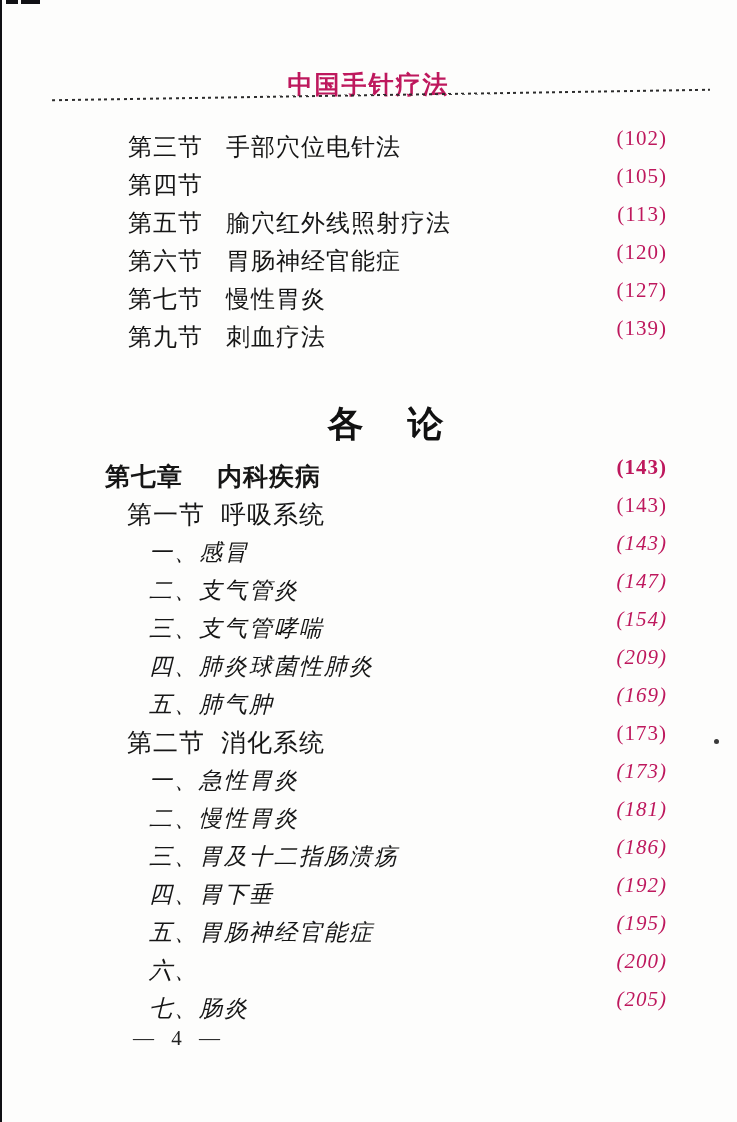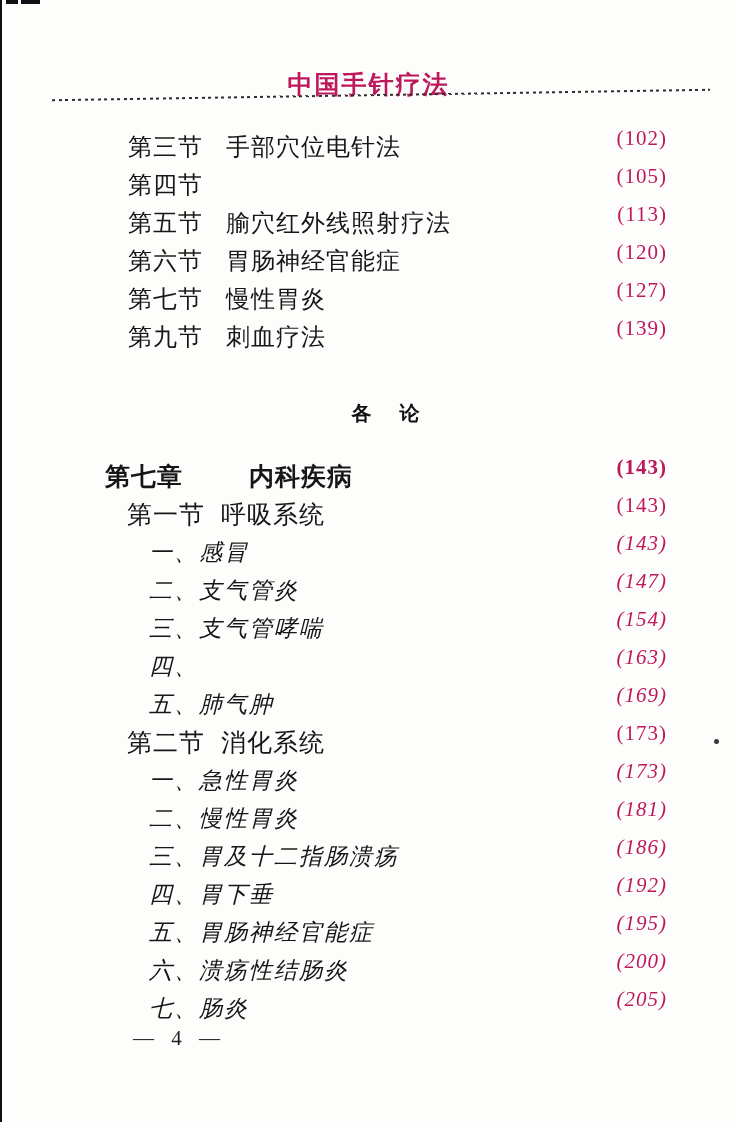--- a/index.html
+++ b/index.html
@@ -33,31 +33,31 @@
   .front-list{top:128px;left:128px;right:70px;}
   .main-list{top:457px;left:105px;right:70px;}
   .toc-row{display:flex;align-items:center;height:38px;white-space:nowrap;}
   .front-list .toc-row{font-size:24px;letter-spacing:1px;}
   .front-list .row-label{margin-right:23px;}
   .row-page{
     margin-left:auto;transform:translateY(-9px);
     font-size:21px;letter-spacing:1px;color:#be185d;
     font-family:"Liberation Serif","DejaVu Serif",serif;
   }
-  .level-chapter{font-size:25px;font-weight:700;letter-spacing:1px;gap:32px;}
+  .level-chapter{font-size:25px;font-weight:700;letter-spacing:1px;}
   .level-chapter .row-label{margin-right:34px;}
   .level-section{font-size:25px;letter-spacing:1px;padding-left:22px;}
   .level-section .row-label{margin-right:16px;}
   .level-item{font-size:23px;font-style:italic;letter-spacing:2px;padding-left:44px;}
   .level-item .row-label{margin-right:0;}
 
   
   .part-heading{
     position:absolute;top:400px;left:38px;right:0;text-align:center;
-    font-size:20px;font-weight:700;letter-spacing:4px;color:#111;
+    font-size:36px;font-weight:700;letter-spacing:4px;color:#111;
   }
 
   
   .footer-page{
     position:absolute;top:1026px;left:133px;
     font-size:21px;letter-spacing:2px;word-spacing:8px;color:#222;
   }
 </style>
 </head>
 <body>
@@ -126,21 +126,22 @@
     <span class="row-title">支气管炎</span>
     <span class="row-page">(147)</span>
   </div>
       <div class="toc-row level-item">
     <span class="row-label">三、</span>
     <span class="row-title">支气管哮喘</span>
     <span class="row-page">(154)</span>
   </div>
       <div class="toc-row level-item">
     <span class="row-label">四、</span>
-    <span class="row-page">(163)</span>
+    <span class="row-title">肺炎球菌性肺炎</span>
+    <span class="row-page">(209)</span>
   </div>
       <div class="toc-row level-item">
     <span class="row-label">五、</span>
     <span class="row-title">肺气肿</span>
     <span class="row-page">(169)</span>
   </div>
       <div class="toc-row level-section">
     <span class="row-label">第二节</span>
     <span class="row-title">消化系统</span>
     <span class="row-page">(173)</span>
@@ -165,21 +166,20 @@
     <span class="row-title">胃下垂</span>
     <span class="row-page">(192)</span>
   </div>
       <div class="toc-row level-item">
     <span class="row-label">五、</span>
     <span class="row-title">胃肠神经官能症</span>
     <span class="row-page">(195)</span>
   </div>
       <div class="toc-row level-item">
     <span class="row-label">六、</span>
-    <span class="row-title">溃疡性结肠炎</span>
     <span class="row-page">(200)</span>
   </div>
       <div class="toc-row level-item">
     <span class="row-label">七、</span>
     <span class="row-title">肠炎</span>
     <span class="row-page">(205)</span>
   </div>
     </div>
 
   <div class="footer-page">— 4 —</div>

